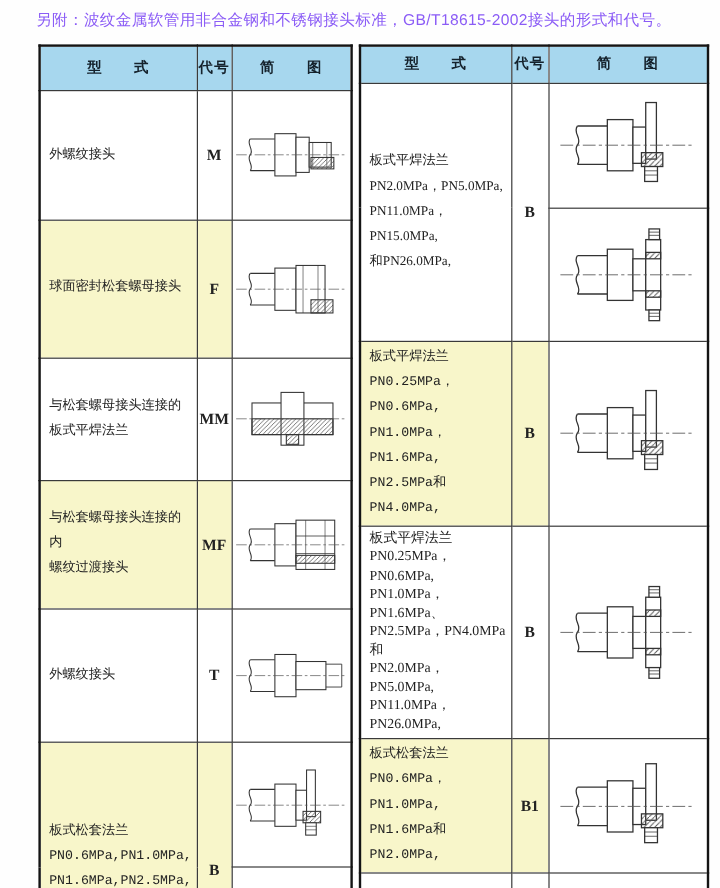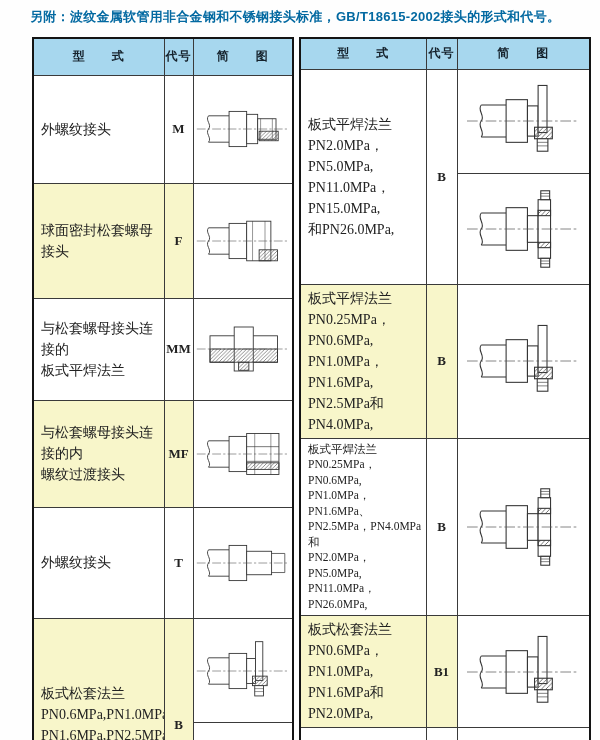--- a/index.html
+++ b/index.html
@@ -3,39 +3,39 @@
 <meta charset="utf-8">
 <style>
   html,body{margin:0;padding:0;background:#fff;}
   .screen{
     position:relative;width:600px;height:740px;background:#fefefe;
     font-family:"Liberation Serif","DejaVu Serif",serif;color:#1c1c1c;overflow:hidden;
   }
   .doc-title{
     position:absolute;left:30px;top:8px;width:560px;
     font-family:"Liberation Sans","DejaVu Sans",sans-serif;
-    font-weight:bold;font-size:13px;letter-spacing:0.3px;color:#0369a1;
+    font-weight:normal;font-size:13px;letter-spacing:0.3px;color:#8b5cf6;
   }
   .tables{position:absolute;left:32px;top:37px;display:flex;gap:5px;}
   table{border-collapse:collapse;table-layout:fixed;background:#fff;border:2px solid #141414;}
   td,th{border:1px solid #3a3a3a;padding:0;overflow:hidden;}
   th{
     background:#a7d7ee;font-weight:bold;font-size:12px;color:#15222c;
     font-family:"Liberation Sans","DejaVu Sans",sans-serif;letter-spacing:1px;
   }
   td.type{
-    font-size:14px;line-height:21px;text-align:left;vertical-align:middle;
+    font-size:11px;line-height:21px;text-align:left;vertical-align:middle;
     padding:3px 3px 3px 7px;white-space:pre-line;color:#222;
   }
   td.type.tight{line-height:15.5px;font-size:11.5px;}
   td.code{
     text-align:center;vertical-align:middle;font-size:13px;font-weight:bold;color:#222;
     font-family:"Liberation Serif","DejaVu Serif",serif;
   }
-  .hl{background:#f8f6ca;}
+  .hl{background:#f8f6ca;font-family:Liberation Mono, monospace;}
   td.diag{text-align:center;vertical-align:middle;background:#fff;}
   .fig{display:inline-block;vertical-align:middle;}
 </style>
 </head>
 <body>
 
 <svg width="0" height="0" style="position:absolute" aria-hidden="true">
   <defs>
     <pattern id="hx" width="5" height="5" patternUnits="userSpaceOnUse">
       <path d="M0 5 L5 0" stroke="#555" stroke-width="0.9" fill="none"></path>

